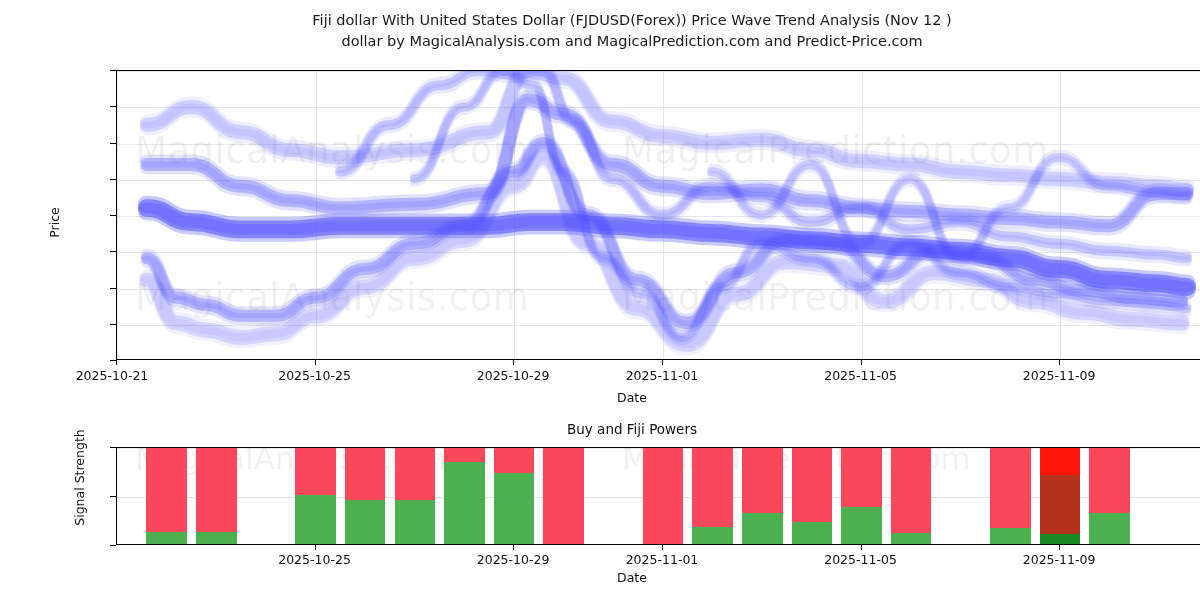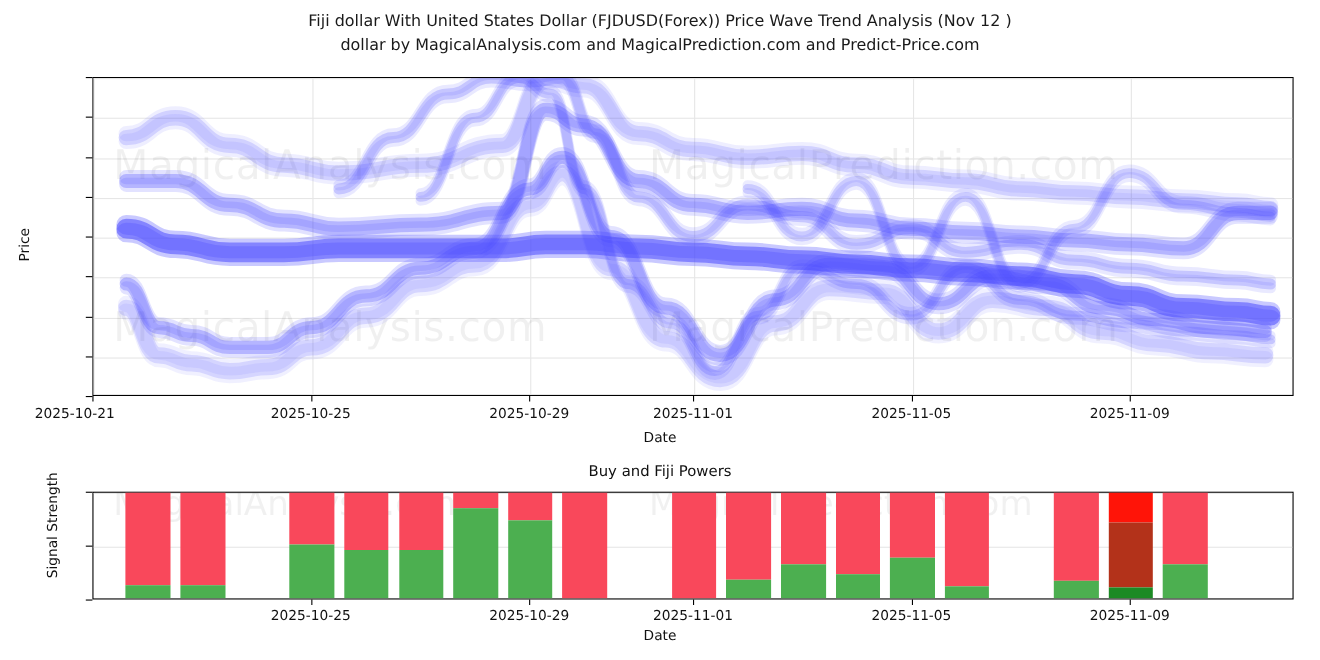--- a/index.html
+++ b/index.html
@@ -1,17 +1,17 @@
 <!DOCTYPE html>
 <html><head>
 <meta charset="utf-8">
 <style>
   html,body{margin:0;padding:0;background:#ffffff;}
   body{width:1200px;height:600px;font-family:"DejaVu Sans","Liberation Sans",sans-serif;overflow:hidden;}
-  .page{position:relative;width:1088px;height:600px;}
+  .page{position:relative;width:1088px;height:600px;margin-left:32px;}
 
   .title-block{position:absolute;left:0;top:10px;width:1200px;text-align:center;}
   .title-line{font-size:14.5px;color:#1a1a1a;line-height:21px;white-space:nowrap;}
 
   
   .wave-panel{position:absolute;left:84px;top:70px;width:1092px;height:290px;
               border:1.1px solid #000;box-sizing:border-box;background:#fff;overflow:hidden;}
   .wave-svg{position:absolute;left:0;top:0;width:100%;height:100%;}
 
   .ylab-main{position:absolute;left:-2px;top:195px;width:120px;text-align:center;
@@ -110,21 +110,21 @@
       <div class="ytick" style="top: 178.75px;">0.437</div>
       <div class="ytick-line" style="top: 178.75px;"></div>
       <div class="ytick" style="top: 142.5px;">0.438</div>
       <div class="ytick-line" style="top: 142.5px;"></div>
       <div class="ytick" style="top: 106.25px;">0.439</div>
       <div class="ytick-line" style="top: 106.25px;"></div>
       <div class="ytick" style="top: 70px;">0.440</div>
       <div class="ytick-line" style="top: 70px;"></div>
     </div>
   <div id="wave-xticks">
-      <div class="xtick" style="left: 68px; top: 368px;">2025-10-21</div>
+      <div class="xtick" style="left: 80px; top: 368px;">2025-10-21</div>
       <div class="xtick-line" style="left: 84px; top: 360px;"></div>
       <div class="xtick" style="left: 282.545px; top: 368px;">2025-10-25</div>
       <div class="xtick-line" style="left: 282.545px; top: 360px;"></div>
       <div class="xtick" style="left: 481.091px; top: 368px;">2025-10-29</div>
       <div class="xtick-line" style="left: 481.091px; top: 360px;"></div>
       <div class="xtick" style="left: 630px; top: 368px;">2025-11-01</div>
       <div class="xtick-line" style="left: 630px; top: 360px;"></div>
       <div class="xtick" style="left: 828.545px; top: 368px;">2025-11-05</div>
       <div class="xtick-line" style="left: 828.545px; top: 360px;"></div>
       <div class="xtick" style="left: 1027.09px; top: 368px;">2025-11-09</div>

